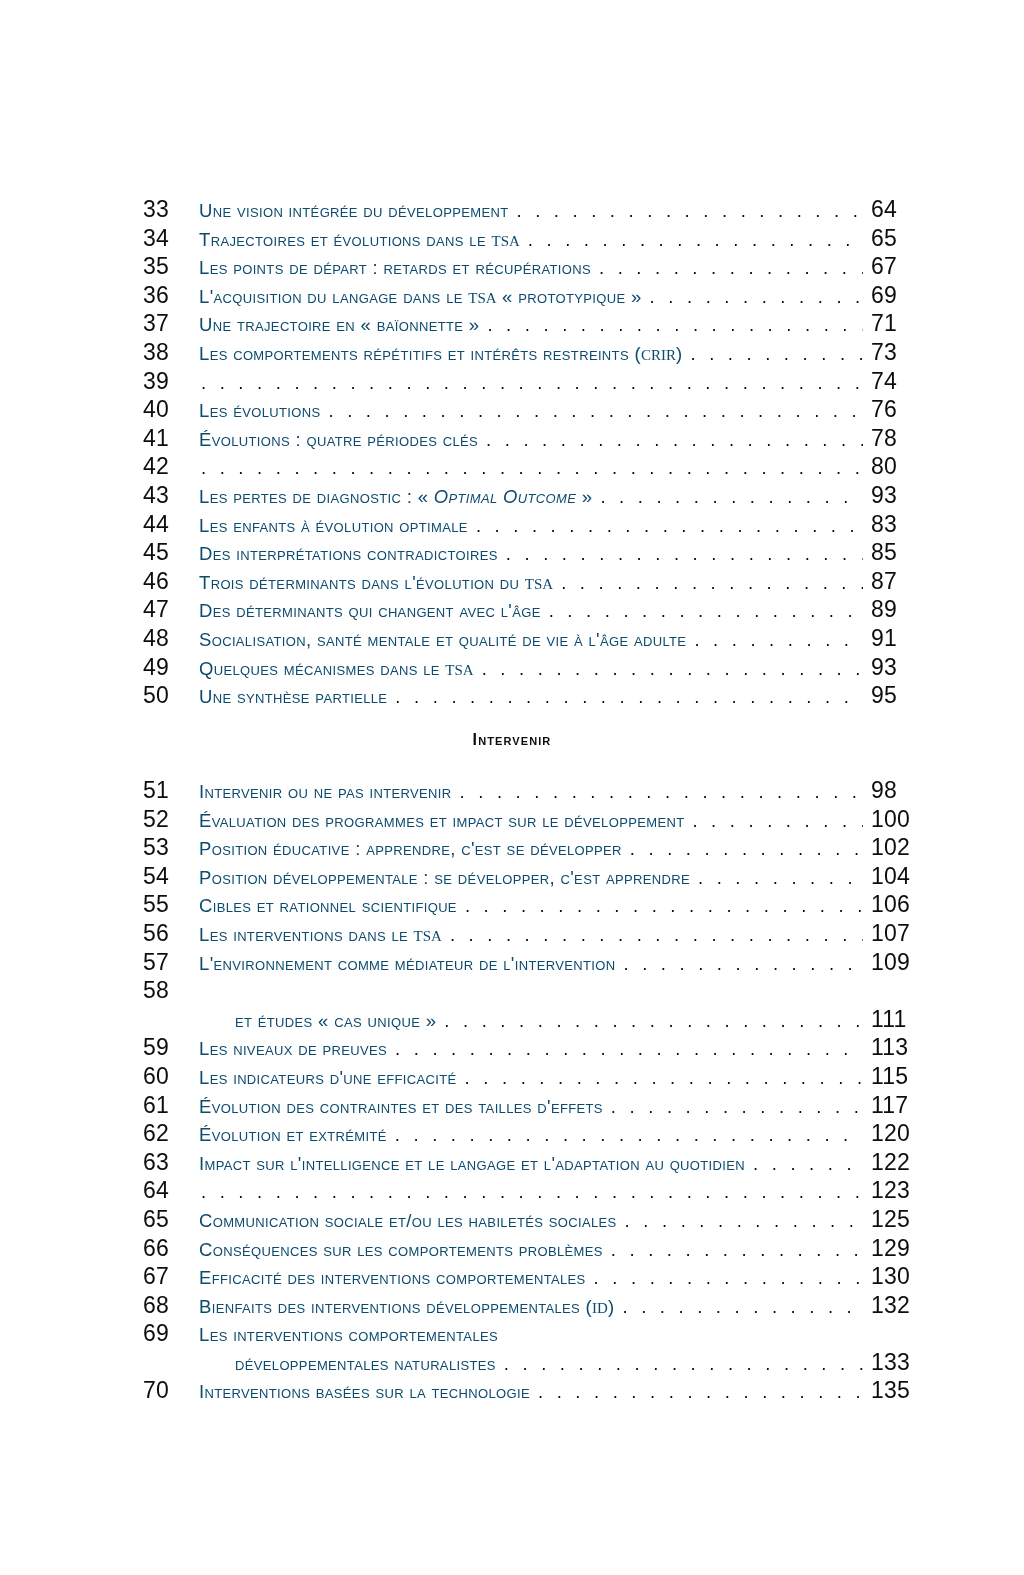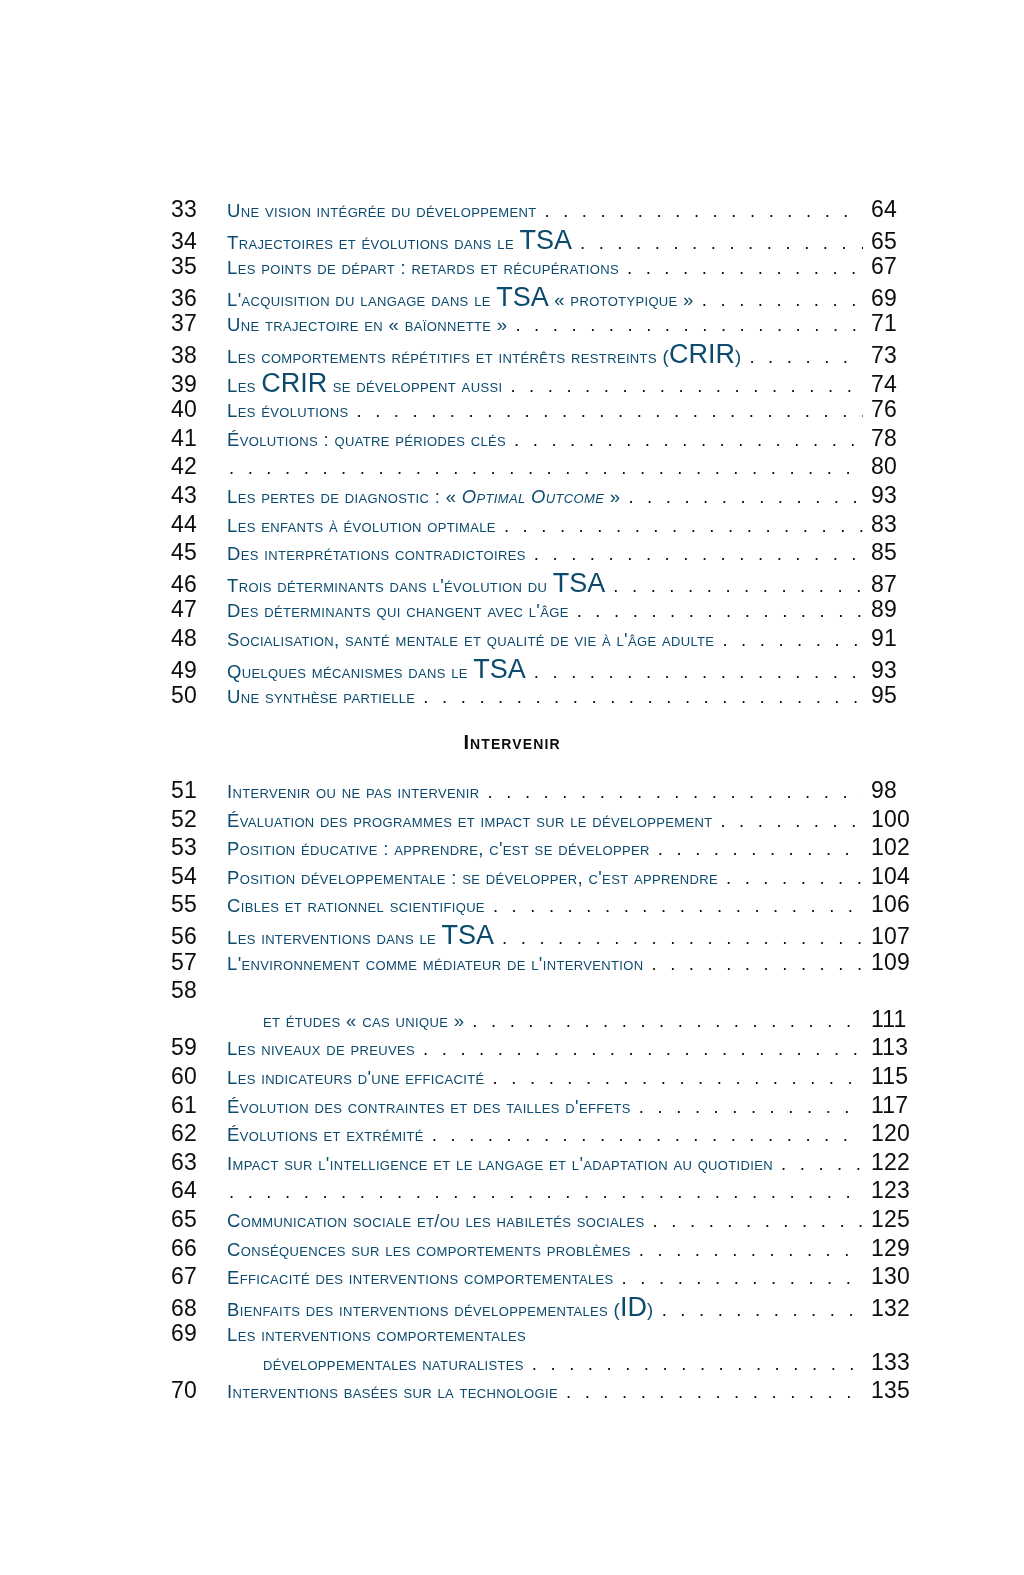--- a/index.html
+++ b/index.html
@@ -42,36 +42,36 @@
   }
 
   .entry-num {
     width: 56px;
     flex: 0 0 56px;
     font-size: 23px;
     font-weight: 400;
     letter-spacing: 0.2px;
     color: #0d0d0d;
     text-align: left;
-    margin-left: 28px;
   }
 
   .entry-title {
     font-size: 18.5px;
     font-variant: small-caps;
     letter-spacing: 0.35px;
     color: #0c4a6e;
     flex: 0 0 auto;
     padding-right: 6px;
   }
 
   .entry-title .cap {
     font-variant: normal;
-    font-size: 27px;
+    font-size: 15px;
     letter-spacing: 0px;
+    font-family: Liberation Serif, serif;
   }
 
   .entry-title .ital {
     font-style: italic;
   }
 
   .dots {
     flex: 1 1 auto;
     overflow: hidden;
     height: 1em;
@@ -103,21 +103,21 @@
   .toc-entry.cont .entry-title { padding-left: 36px; }
   .toc-entry.nodots .dots::before { content: ""; }
   .toc-entry.nodots .entry-page { visibility: hidden; }
 
   .section-heading {
     position: absolute;
     left: 0;
     width: 1024px;
     top: 731px;
     text-align: center;
-    font-size: 20px;
+    font-size: 16px;
     font-weight: 700;
     font-variant: small-caps;
     letter-spacing: 1.1px;
     color: #0d0d0d;
   }
 </style>
 </head>
 <body>
 
 <div class="page">
@@ -154,21 +154,20 @@
         <div class="entry-page">71</div>
       </div>
       <div class="toc-entry">
         <div class="entry-num">38</div>
         <div class="entry-title">Les comportements répétitifs et intérêts restreints (<span class="cap">CRIR</span>)</div>
         <div class="dots"></div>
         <div class="entry-page">73</div>
       </div>
       <div class="toc-entry">
         <div class="entry-num">39</div>
-        <div class="entry-title">Les <span class="cap">CRIR</span> se développent aussi</div>
         <div class="dots"></div>
         <div class="entry-page">74</div>
       </div>
       <div class="toc-entry">
         <div class="entry-num">40</div>
         <div class="entry-title">Les évolutions</div>
         <div class="dots"></div>
         <div class="entry-page">76</div>
       </div>
       <div class="toc-entry">
@@ -301,21 +300,21 @@
         <div class="entry-page">115</div>
       </div>
       <div class="toc-entry">
         <div class="entry-num">61</div>
         <div class="entry-title">Évolution des contraintes et des tailles d'effets</div>
         <div class="dots"></div>
         <div class="entry-page">117</div>
       </div>
       <div class="toc-entry">
         <div class="entry-num">62</div>
-        <div class="entry-title">Évolutions et extrémité</div>
+        <div class="entry-title">Évolution et extrémité</div>
         <div class="dots"></div>
         <div class="entry-page">120</div>
       </div>
       <div class="toc-entry">
         <div class="entry-num">63</div>
         <div class="entry-title">Impact sur l'intelligence et le langage et l'adaptation au quotidien</div>
         <div class="dots"></div>
         <div class="entry-page">122</div>
       </div>
       <div class="toc-entry">

